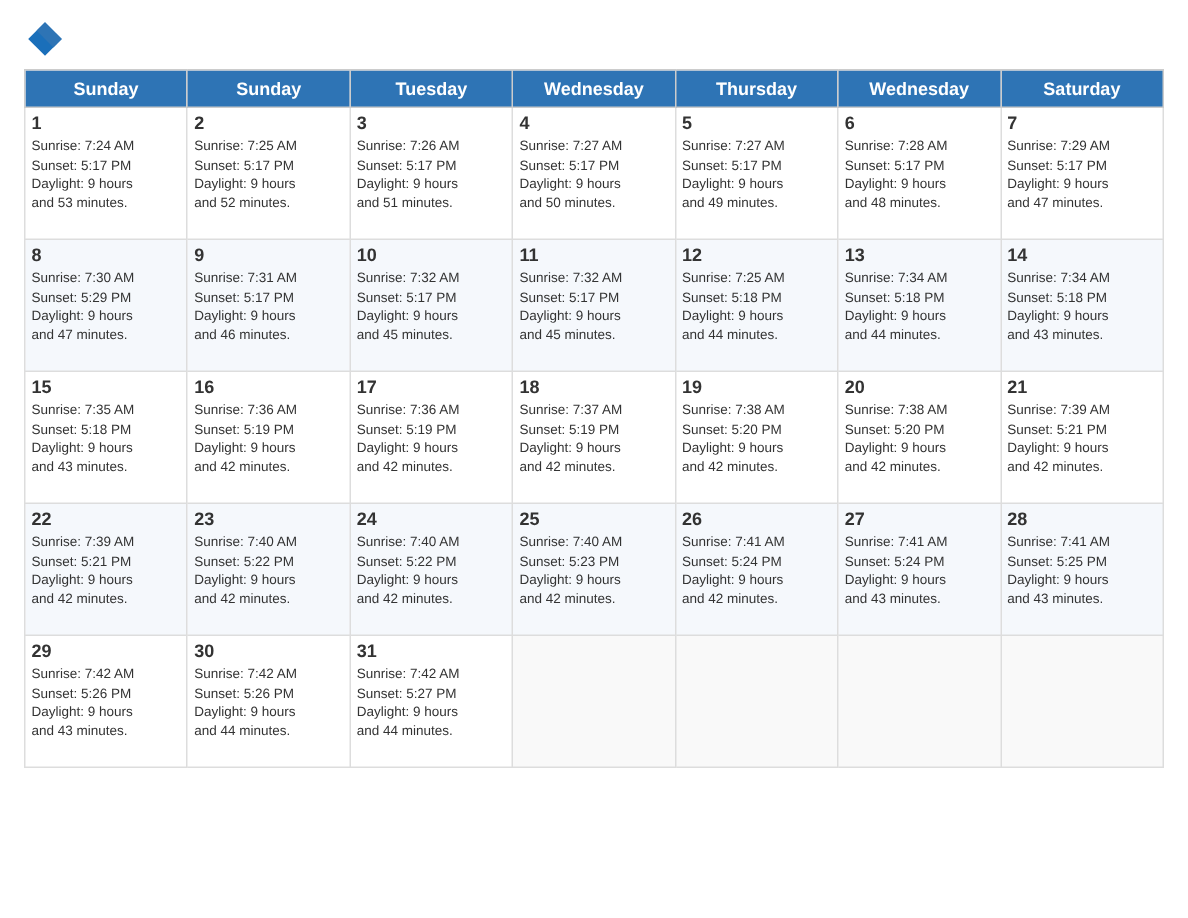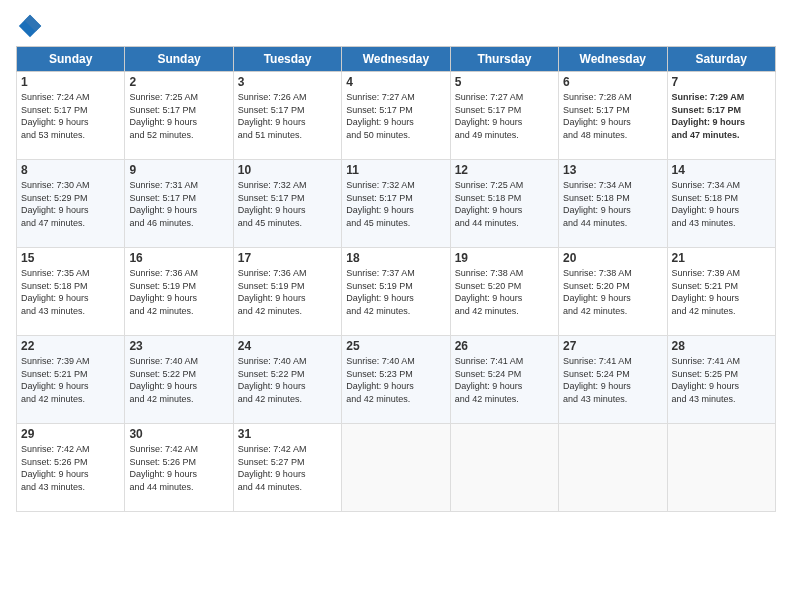--- a/index.html
+++ b/index.html
@@ -165,21 +165,21 @@
           </td>
           <td>
             <span class="day-num">6</span>
             <div class="day-info" style="white-space: pre-line;">Sunrise: 7:28 AM
 Sunset: 5:17 PM
 Daylight: 9 hours
 and 48 minutes.</div>
           </td>
           <td>
             <span class="day-num">7</span>
-            <div class="day-info" style="white-space: pre-line; font-weight: bold;">Sunrise: 7:29 AM
+            <div class="day-info" style="white-space: pre-line;">Sunrise: 7:29 AM
 Sunset: 5:17 PM
 Daylight: 9 hours
 and 47 minutes.</div>
           </td>
         </tr>
         <tr>
           <td>
             <span class="day-num">8</span>
             <div class="day-info" style="white-space: pre-line;">Sunrise: 7:30 AM
 Sunset: 5:29 PM

